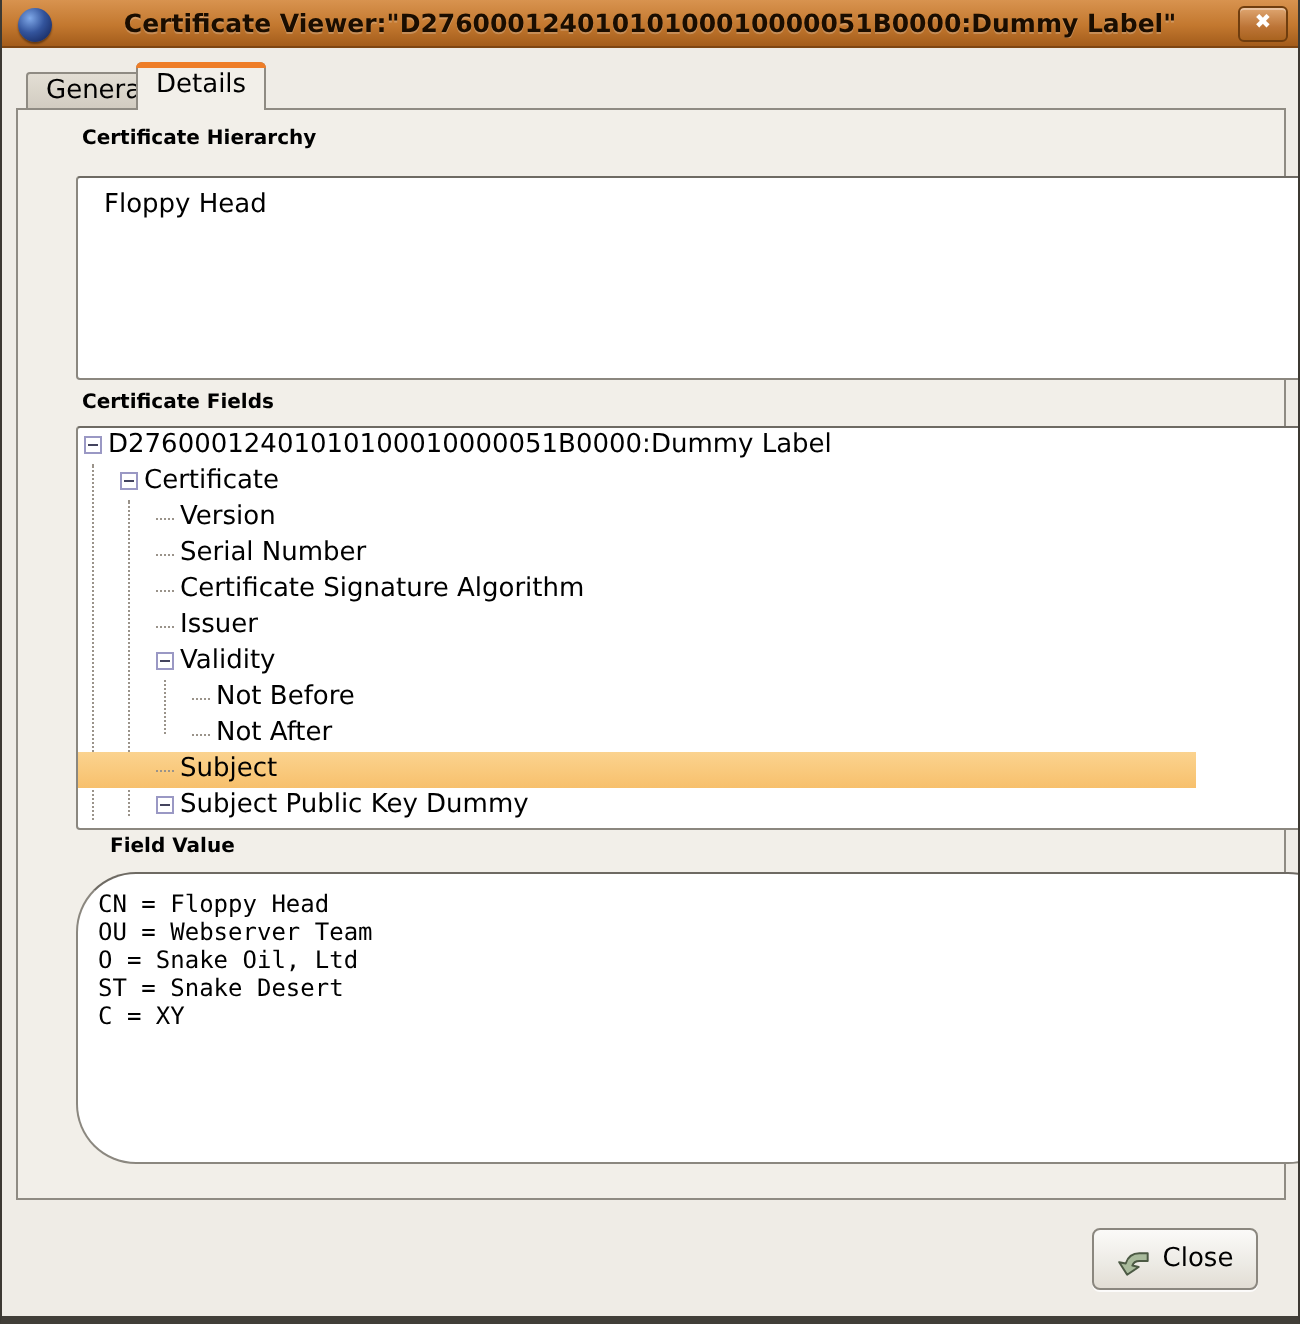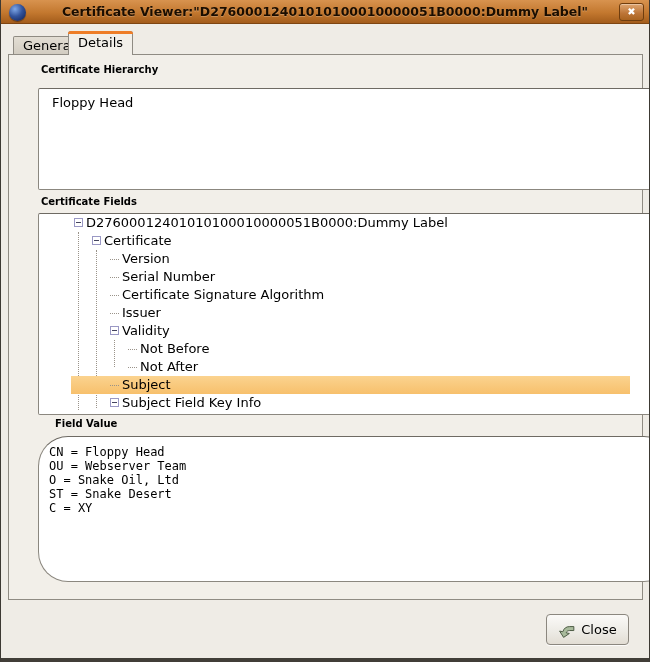--- a/index.html
+++ b/index.html
@@ -72,21 +72,21 @@
     position:absolute; left:37px; width:636px; background:#fff;
     border:1px solid #8b877f; border-top-color:#6e6a63; border-radius:2px; z-index:4;
   }
   .box-hierarchy { top:64px;  height:102px; }
   .box-tree      { top:189px; height:202px; overflow:hidden; }
   .box-value     { top:412px; height:146px;border-radius:30px; }
 
   .hier-item { font-size:13px; color:#000; padding:6px 0 0 13px; }
 
   
-  .tree-rows { position:absolute; left:0; top:0; width:559px; height:200px;margin-left:32px; }
+  .tree-rows { position:absolute; left:0; top:0; width:559px; height:200px; }
   .tree-row { position:relative; height:18px; line-height:18px; font-size:13px; color:#000; white-space:nowrap; }
   .tree-row.selected { background:linear-gradient(#fbd38f,#f7c06c); }
   .row-label { position:absolute; top:0; }
   .expander {
     position:absolute; top:4px; width:9px; height:9px; background:#fff;
     border:1px solid #9a98c4; z-index:2;
   }
   .expander::before { content:""; position:absolute; left:1px; top:3px; width:5px; height:1px; background:#44445e; }
   .leaf-dash { position:absolute; top:9px; width:9px; border-top:1px dotted #9a938a; }
   .guide { position:absolute; border-left:1px dotted #9a938a; width:0; }
@@ -191,21 +191,21 @@
           <div class="tree-row">
             <span class="leaf-dash" style="left: 57px;"></span>
             <span class="row-label" style="left: 69px;">Not After</span>
           </div>
           <div class="tree-row selected">
             <span class="leaf-dash" style="left: 39px;"></span>
             <span class="row-label" style="left: 51px;">Subject</span>
           </div>
           <div class="tree-row">
             <span class="expander" style="left: 39px;"></span>
-            <span class="row-label" style="left: 51px;">Subject Field Key Info</span>
+            <span class="row-label" style="left: 51px;">Subject Public Key Dummy</span>
           </div>
         </div>
       <div class="scrollbar">
         <div class="sb-btn sb-up">▲</div>
         <div class="sb-thumb">
           <div class="sb-grip"></div>
         </div>
         <div class="sb-btn sb-down">▼</div>
       </div>
     </div>

